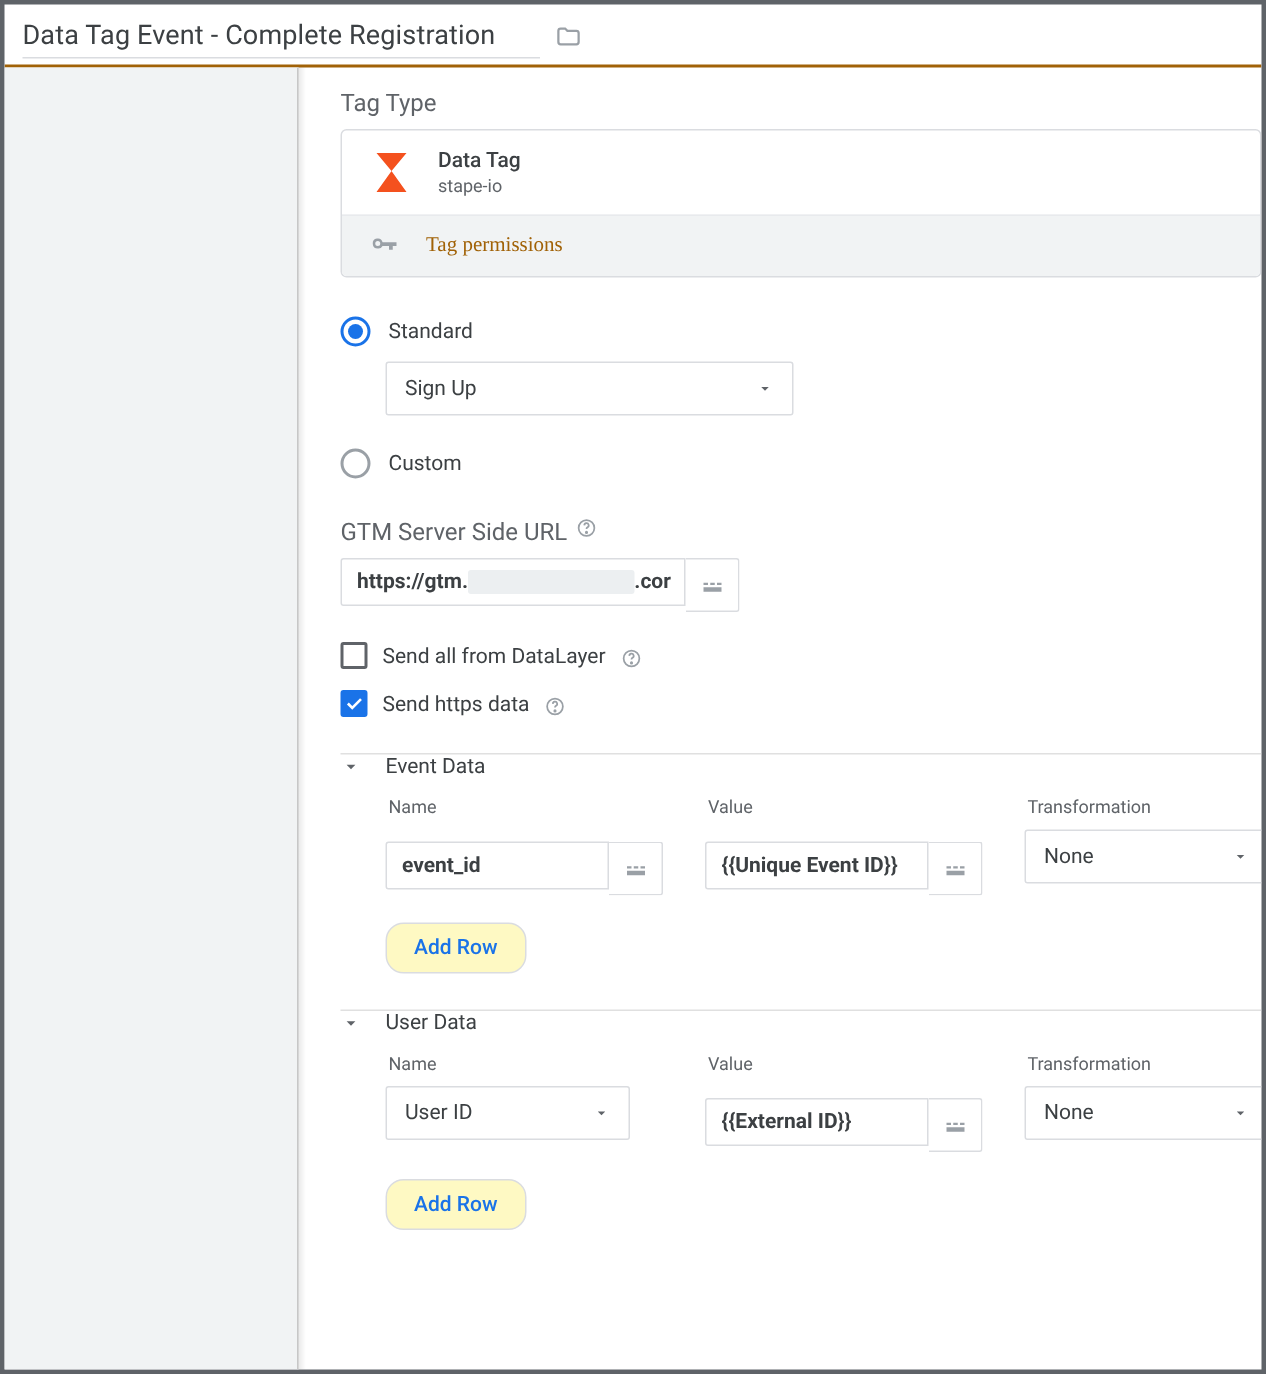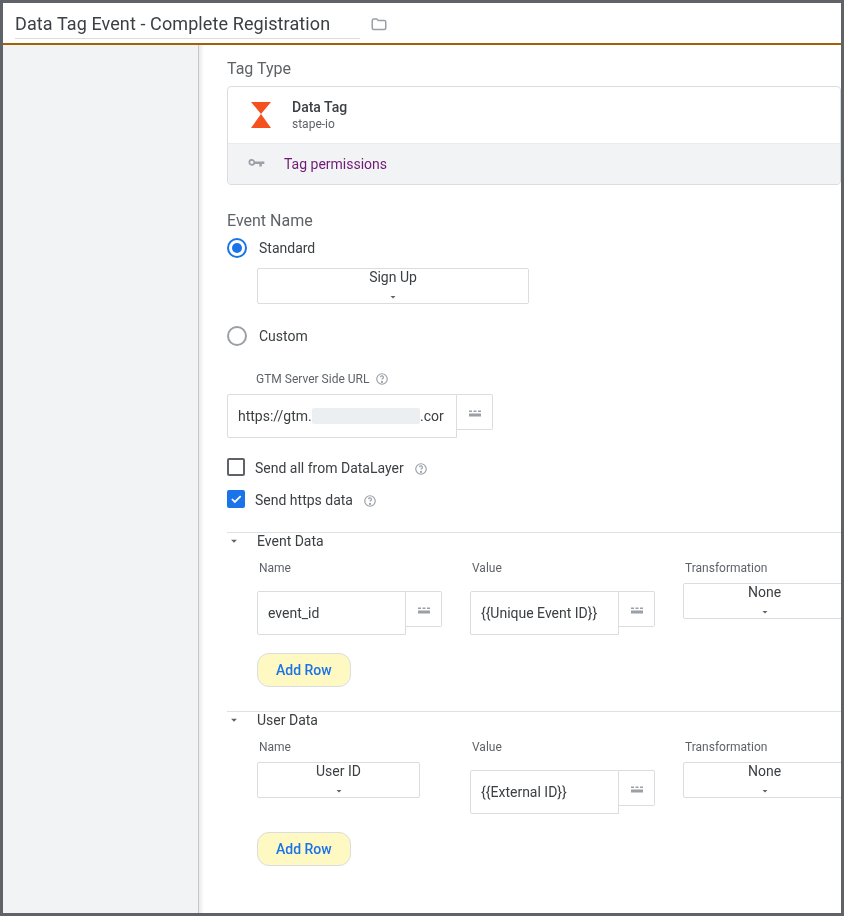--- a/index.html
+++ b/index.html
@@ -54,49 +54,49 @@
       border: 1px solid #dadce0; border-radius: 4px; overflow: hidden;
       margin-right: 0;
     }
     .card-top { display: flex; align-items: center; gap: 16px; padding: 12px 18px; }
     .stape-logo { width: 30px; height: 30px; display:flex; align-items:center; justify-content:center; }
     .tag-name { font-size: 14px; font-weight: 500; color: #3c4043; }
     .tag-vendor { font-size: 12px; color: #5f6368; margin-top: 2px; }
     .card-bottom {
       background: #f1f3f4; padding: 10px 18px; display: flex; align-items: center; gap: 18px;
       border-top: 1px solid #e8eaed;
-      font-size: 14px; color: #701a75;
+      font-size: 14px; color: #a16207; font-family: Liberation Serif, serif;
     }
     .key-icon { color: #9aa0a6; display: inline-flex; transform: rotate(0deg); }
     
     .block { margin-top: 26px; }
     
     .radio-row { display: flex; align-items: center; gap: 12px; margin-top: 4px; }
     .radio { width: 20px; height: 20px; border-radius: 50%; border: 2px solid #9aa0a6; position: relative; display:flex; align-items:center; justify-content:center; }
     .radio.checked { border-color: #1a73e8; }
     .radio.checked::after { content: ""; width: 10px; height: 10px; background: #1a73e8; border-radius: 50%; }
     .radio-label { font-size: 14px; color: #3c4043; }
     
     .select {
       margin-top: 10px; margin-left: 30px;
       width: 272px; height: 36px;
       border: 1px solid #dadce0; border-radius: 2px;
       display: flex; align-items: center; justify-content: space-between;
-      padding: 0 12px; font-size: 14px; color: #3c4043; flex-direction: column;
+      padding: 0 12px; font-size: 14px; color: #3c4043;
     }
     .select-small { margin: 0; width: 163px; }
     .caret { color: #5f6368; display: inline-flex; }
     
-    .url-label { display: flex; align-items: flex-end; gap: 6px; font-size: 12px; color: #5f6368; margin-left: 29px; }
+    .url-label { display: flex; align-items: flex-start; gap: 6px; font-size: 16px; color: #5f6368; }
     .help-icon { color: #9aa0a6; display: inline-flex; }
     .input-with-btn { display: flex; margin-top: 8px; width: 266px; }
     .textish {
-      height: 44px; border: 1px solid #dadce0; border-radius: 2px 0 0 2px;
+      height: 32px; border: 1px solid #dadce0; border-radius: 2px 0 0 2px;
       padding: 0 10px; display: flex; align-items: center; font-size: 14px; color: #3c4043;
-      background: #fff; flex: 1; overflow: hidden; white-space: nowrap;
+      background: #fff; flex: 1; overflow: hidden; white-space: nowrap; font-weight: bold;
     }
     .redact { background: #eceff1; color: transparent; border-radius: 2px; padding: 0 2px; }
     .var-btn {
       width: 36px; height: 36px; border: 1px solid #dadce0; border-left: none;
       border-radius: 0 2px 2px 0; display:flex; align-items:center; justify-content:center;
       color: #9aa0a6;
     }
     
     .chk-row { display: flex; align-items: flex-end; gap: 10px; margin-top: 6px; }
     .chk { width: 18px; height: 18px; border: 2px solid #5f6368; border-radius: 2px; display:flex; align-items:center; justify-content:center; }
@@ -147,21 +147,20 @@
         <span class="key-icon">
           <svg width="20" height="20" viewBox="0 0 24 24" fill="currentColor">
               <path d="M7 14a4 4 0 1 1 3.87-5H22v3h-3v3h-3v-3h-5.13A4 4 0 0 1 7 14zm0-2a2 2 0 1 0 0-4 2 2 0 0 0 0 4z"></path>
             </svg>
         </span>
         <span>Tag permissions</span>
       </div>
     </div>
 
     <div class="block">
-      <div class="section-label">Event Name</div>
       <div class="radio-row">
         <div class="radio checked"></div>
         <span class="radio-label">Standard</span>
       </div>
       <div class="select">
         <span>Sign Up</span>
         <span class="caret">
           <svg width="12" height="12" viewBox="0 0 24 24" fill="currentColor">
               <path d="M7 10l5 5 5-5z"></path>
             </svg>

